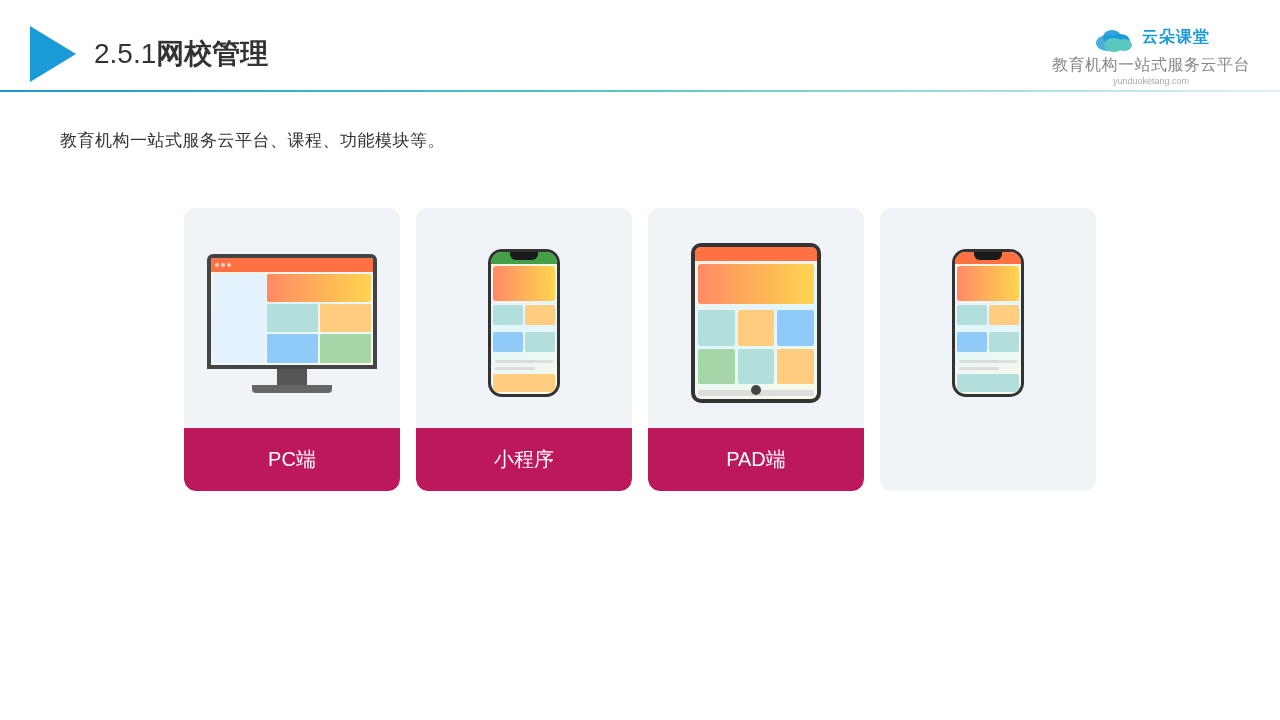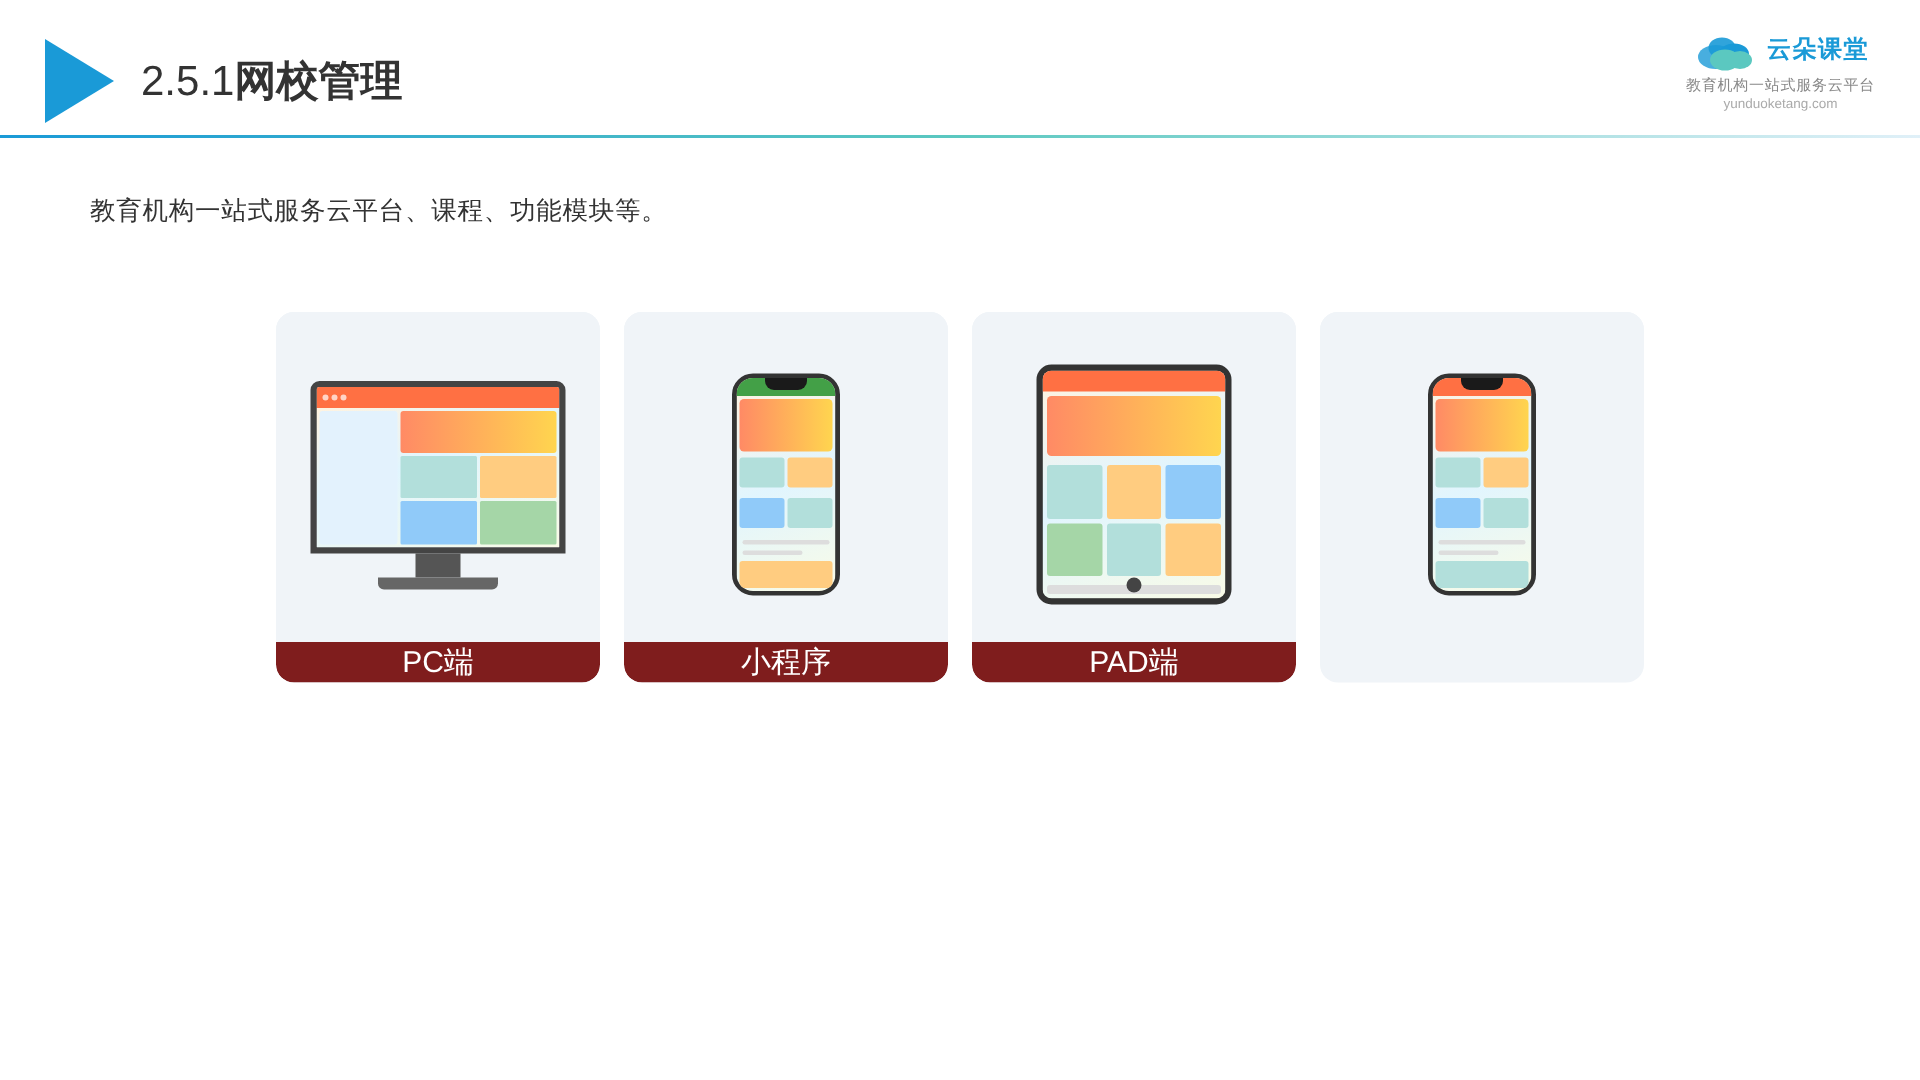--- a/index.html
+++ b/index.html
@@ -8,20 +8,21 @@
       height: 720px;
       background: #ffffff;
       font-family: 'Microsoft YaHei', 'PingFang SC', sans-serif;
       overflow: hidden;
       position: relative;
     }
 
     
     .header {
       display: flex;
+      align-items: center;
       justify-content: space-between;
       padding: 18px 30px 0 30px;
       height: 90px;
     }
     .header-left {
       display: flex;
       align-items: center;
       gap: 18px;
     }
     .logo-triangle {
@@ -54,21 +55,21 @@
       width: 44px;
       height: 30px;
     }
     .brand-text {
       font-size: 16px;
       font-weight: 700;
       color: #1a9ad7;
       letter-spacing: 1px;
     }
     .brand-sub {
-      font-size: 10px;
+      font-size: 16px;
       color: #888;
       text-align: center;
       margin-top: 2px;
       letter-spacing: 0.5px;
     }
     .brand-url {
       font-size: 9px;
       color: #aaa;
     }
 
@@ -112,26 +113,26 @@
       height: 220px;
       display: flex;
       align-items: center;
       justify-content: center;
       padding: 20px 10px 10px;
       background: #f0f4f8;
     }
 
     .card-label {
       width: 100%;
-      background: #7f1d1d;
+      background: #be185d;
       color: #fff;
       font-size: 20px;
       font-weight: 500;
       text-align: center;
-      padding: 0 0;
+      padding: 18px 0;
       border-radius: 0 0 12px 12px;
     }
 
     
     
     .pc-monitor {
       display: flex;
       flex-direction: column;
       align-items: center;
     }

